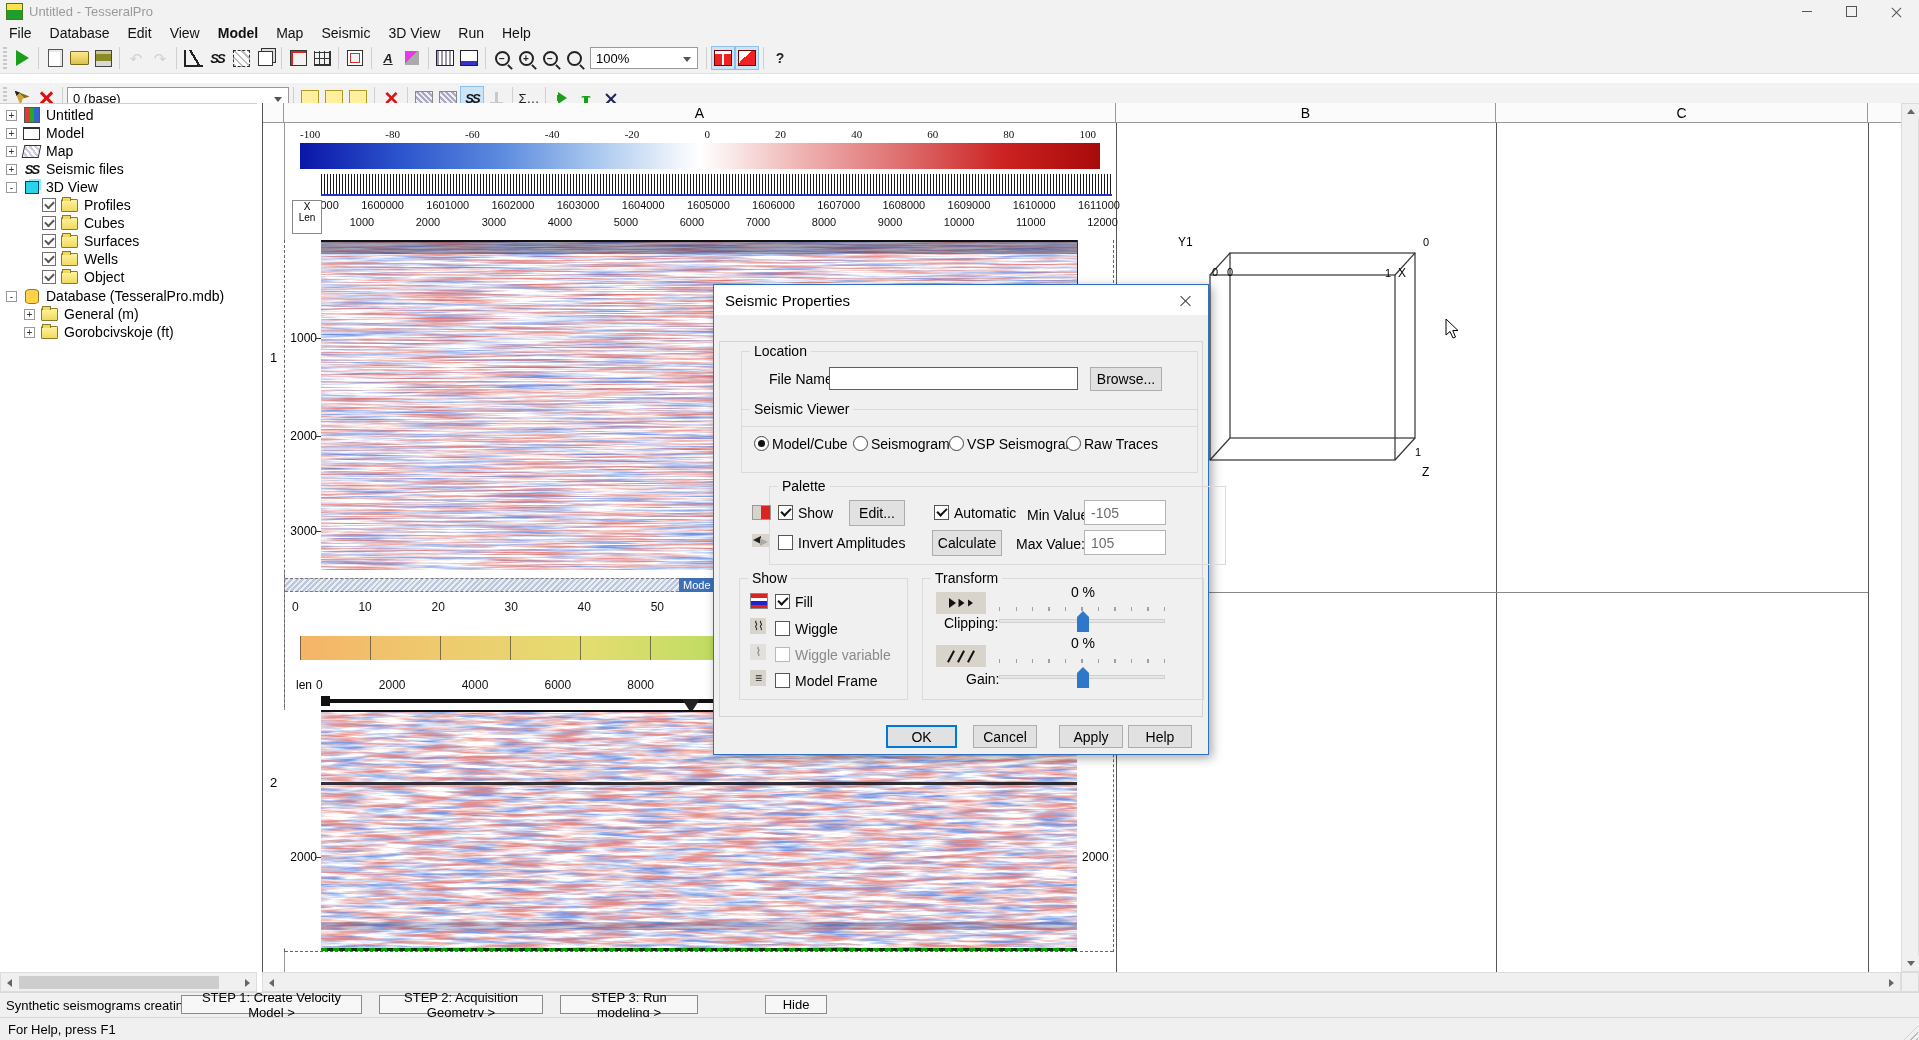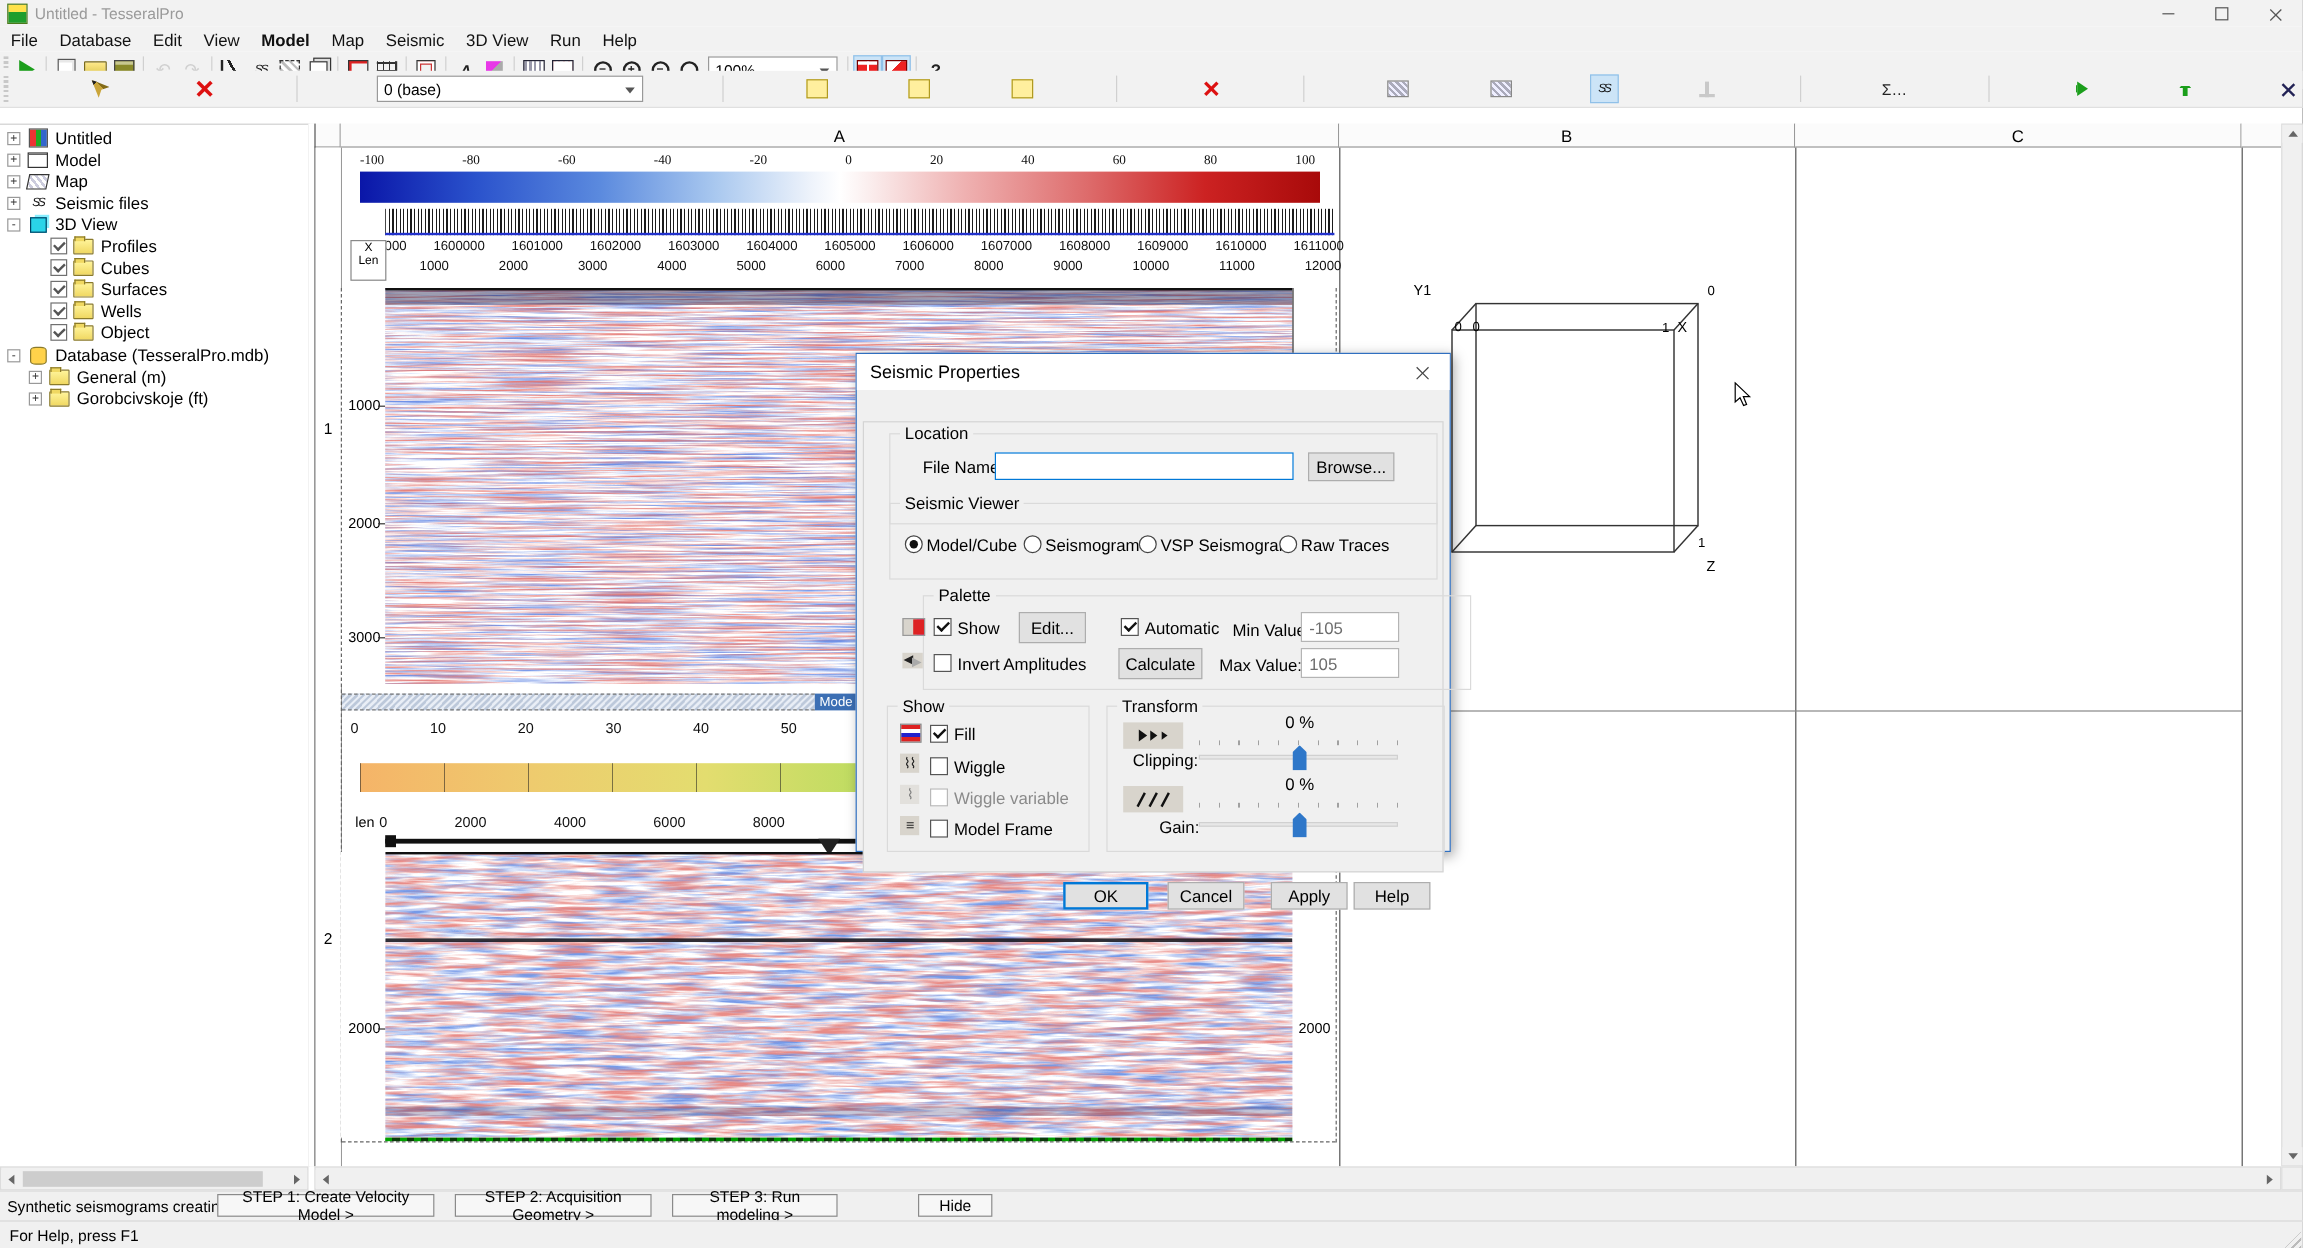--- a/index.html
+++ b/index.html
@@ -14,35 +14,35 @@
   .wctl .min{width:10px;height:1px;background:#555;}
   .wctl .max{width:9px;height:9px;border:1px solid #555;}
   .wctl .cls{position:relative;width:11px;height:11px;}
   .wctl .cls::before,.wctl .cls::after{content:"";position:absolute;left:5px;top:0;width:1px;height:13px;background:#555;}
   .wctl .cls::before{transform:rotate(45deg);} .wctl .cls::after{transform:rotate(-45deg);}
   #menubar{left:0;top:22px;width:1919px;height:21px;background:#f2f2f2;display:flex;align-items:center;font-size:14px;}
   .menu-item{padding:1px 9px;color:#111;}
   .menu-item.bold{font-weight:bold;}
   
   .toolbar{left:0;width:1919px;height:30px;background:#f2f2f2;display:flex;align-items:center;border-bottom:1px solid #e0e0e0;}
-  #toolbar1{top:43px;} #toolbar2{top:59px;justify-content:space-between;}
+  #toolbar1{top:43px;} #toolbar2{top:83px;}
   .grip{width:4px;height:22px;margin:0 3px;background:repeating-linear-gradient(0deg,#c8c8c8 0 2px,transparent 2px 4px);}
   .tsep{width:1px;height:22px;background:#d0d0d0;margin:0 4px;}
   .tb{width:24px;height:24px;display:flex;align-items:center;justify-content:center;font-size:12px;border:1px solid transparent;box-sizing:border-box;}
   .tb.toggled{background:#cce4f7;border-color:#90c0e8;}
   .tb.disabled{opacity:.45;filter:grayscale(1);}
   .ic{display:block;}
   .i-play{width:0;height:0;border-left:13px solid #1b9e1b;border-top:8px solid transparent;border-bottom:8px solid transparent;}
   .i-doc{width:13px;height:16px;background:#fff;border:1px solid #555;box-shadow:inset -2px 2px 0 #e8e8e8;}
   .i-open{width:17px;height:12px;background:linear-gradient(180deg,#ffe98a,#d9c24a);border:1px solid #7a6a1a;border-radius:1px;}
   .i-save{width:15px;height:15px;background:#8a8a2a;border:1px solid #444;box-shadow:inset 0 -5px 0 #d8d8d8,inset 0 3px 0 #c8c890;}
   .glyph{font-size:15px;line-height:1;color:#222;}
   .glyph.grey{color:#a8a8a8;}
   .i-axes{width:17px;height:15px;border-left:2px solid #222;border-bottom:2px solid #222;background:linear-gradient(60deg,transparent 45%,#222 45% 55%,transparent 55%);}
-  .i-ss{font-size:10px;font-weight:normal;font-style:italic;letter-spacing:-2px;color:#111;}
+  .i-ss{font-size:13px;font-weight:bold;font-style:italic;letter-spacing:-2px;color:#111;}
   .i-hatchsq{width:15px;height:15px;border:1px dashed #333;background:repeating-linear-gradient(45deg,#bbb 0 2px,#fff 2px 5px);}
   .i-cube{width:13px;height:13px;border:1px solid #333;background:#fff;box-shadow:3px -3px 0 -1px #ddd,3px -3px 0 0 #333;}
   .i-frame{width:15px;height:14px;border:1px solid #333;box-shadow:inset 3px 3px 0 -1px #d22;}
   .i-grid{width:16px;height:14px;background:repeating-linear-gradient(90deg,#333 0 1px,transparent 1px 5px),repeating-linear-gradient(0deg,#333 0 1px,transparent 1px 6px);border-right:1px solid #333;border-bottom:1px solid #333;}
   .i-fprops{width:14px;height:14px;border:1px solid #333;box-shadow:inset 0 0 0 2px #fff,inset 0 0 0 3px #c33;}
   .i-textA{font-size:13px;font-weight:bold;color:#222;text-decoration:underline;font-style:italic;}
   .i-colpair{width:14px;height:14px;background:linear-gradient(135deg,#e838e8 0 45%,#aaa 45%);}
   .i-table1{width:16px;height:14px;border:1px solid #223;background:repeating-linear-gradient(90deg,#99a 0 2px,#fff 2px 4px);}
   .i-table2{width:16px;height:14px;border:1px solid #223;background:linear-gradient(0deg,#33c 0 4px,#fff 4px),repeating-linear-gradient(90deg,#c33 0 2px,transparent 2px 4px);}
   .i-mag{position:relative;width:11px;height:11px;border:2px solid #222;border-radius:50%;display:flex;align-items:center;justify-content:center;font-size:10px;font-weight:bold;color:#222;}
@@ -103,21 +103,21 @@
   .blackline{background:#111;}
   
   .sb{background:#f0f0f0;border:1px solid #dcdcdc;box-sizing:border-box;}
   .sb-arrow{position:absolute;width:17px;height:15px;background:#f0f0f0;display:flex;align-items:center;justify-content:center;}
   .arr{width:0;height:0;}
   .arr.left{border-top:4px solid transparent;border-bottom:4px solid transparent;border-right:5px solid #666;}
   .arr.right{border-top:4px solid transparent;border-bottom:4px solid transparent;border-left:5px solid #666;}
   .arr.up{border-left:4px solid transparent;border-right:4px solid transparent;border-bottom:5px solid #666;}
   .arr.down{border-left:4px solid transparent;border-right:4px solid transparent;border-top:5px solid #666;}
   
-  #dialog{left:713px;top:294px;width:496px;height:416px;background:#f0f0f0;border:1px solid #2f6fc0;box-shadow:3px 3px 10px rgba(0,0,0,.35);box-sizing:border-box;z-index:50;}
+  #dialog{left:713px;top:284px;width:496px;height:471px;background:#f0f0f0;border:1px solid #2f6fc0;box-shadow:3px 3px 10px rgba(0,0,0,.35);box-sizing:border-box;z-index:50;}
   #dlg-title{position:absolute;left:0;top:0;width:100%;height:30px;background:#fff;display:flex;align-items:center;}
   #dlg-title span{font-size:15px;margin-left:11px;}
   #dlg-close{position:absolute;right:8px;top:5px;width:30px;height:20px;display:flex;align-items:center;justify-content:center;}
   #dlg-close .cls{position:relative;width:12px;height:12px;}
   #dlg-close .cls::before,#dlg-close .cls::after{content:"";position:absolute;left:6px;top:0;width:1px;height:14px;background:#444;}
   #dlg-close .cls::before{transform:rotate(45deg);} #dlg-close .cls::after{transform:rotate(-45deg);}
   .dtab{padding:3px 11px 4px 11px;border:1px solid #d9d9d9;border-bottom:none;background:#f0f0f0;margin-right:1px;position:relative;top:2px;}
   .dtab.active{background:#fdfdfd;top:0;padding-top:5px;z-index:2;}
   #dlg-page{position:absolute;left:5px;top:56px;width:482px;height:374px;border:1px solid #d4d4d4;background:#f0f0f0;}
   .group{position:absolute;border:1px solid #dadada;}

